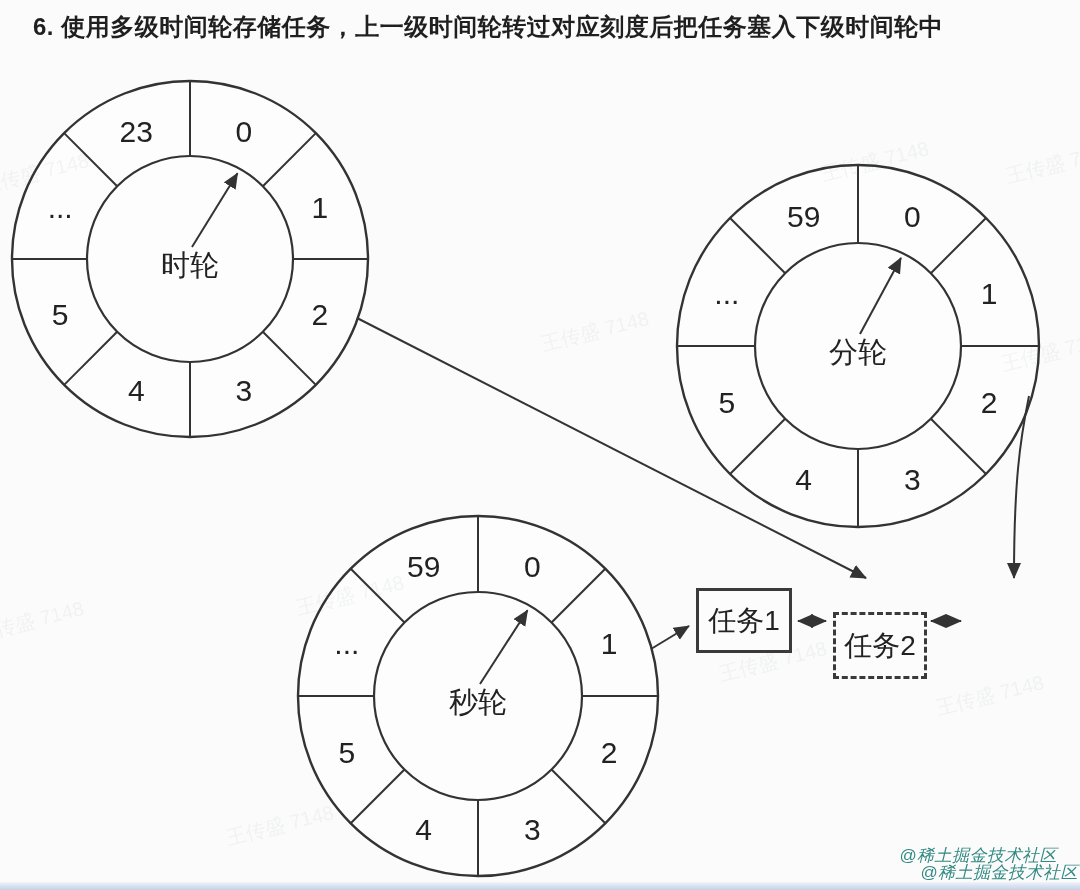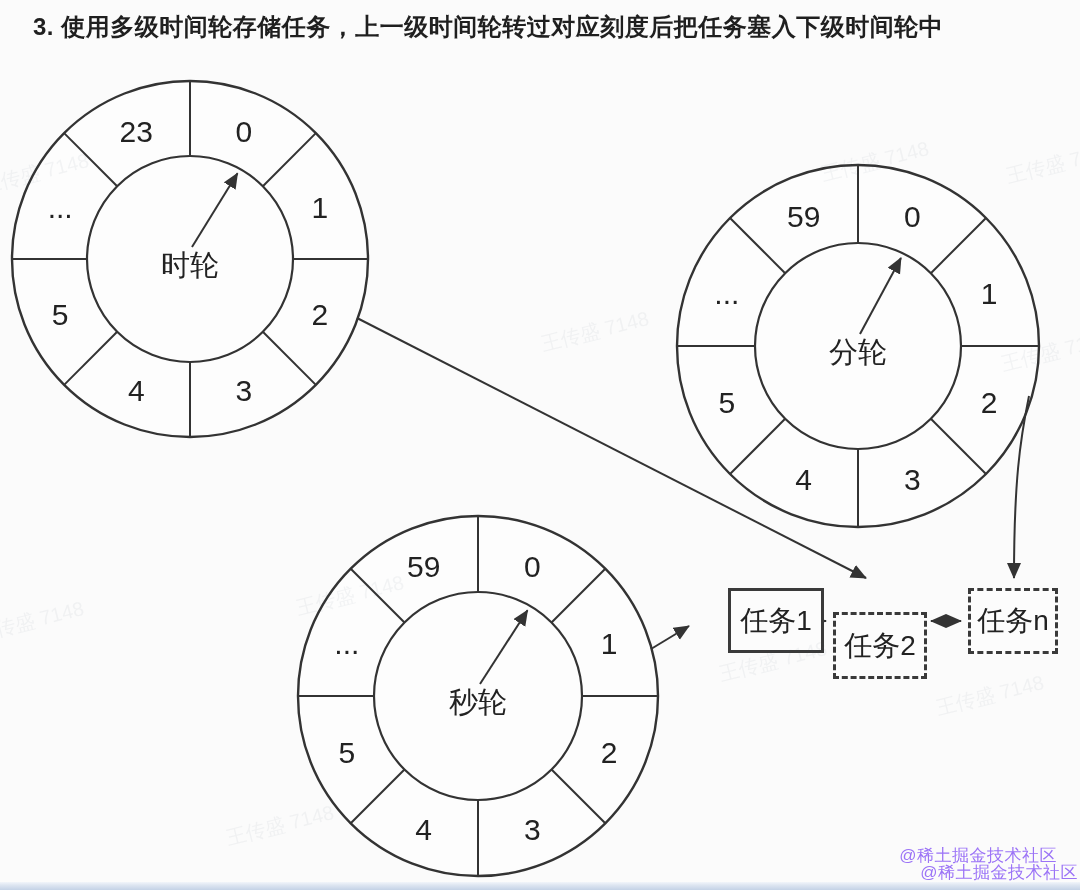--- a/index.html
+++ b/index.html
@@ -13,44 +13,44 @@
     font-size:24px;font-weight:600;color:#1f1f1f;letter-spacing:0.5px;
     white-space:nowrap;
   }
   #diagram-svg{position:absolute;left:0;top:0;}
   .task-box{
     position:absolute;display:flex;align-items:center;justify-content:center;
     font-size:28px;color:#222;background:#fcfcfc;box-sizing:content-box;
   }
   .task-solid{border:3px solid #3a3a3a;}
   .task-dashed{border:3px dashed #3a3a3a;}
-  #task-1{left:728px;top:588px;width:90px;height:59px;}
+  #task-1{left:696px;top:588px;width:90px;height:59px;}
   #task-2{left:833px;top:612px;width:88px;height:61px;}
   #task-3{left:968px;top:588px;width:84px;height:60px;}
   .wm-faint{
     position:absolute;color:#43566b;opacity:0.055;font-size:20px;
     transform:rotate(-14deg);white-space:nowrap;pointer-events:none;
   }
   .wm-community{
-    position:absolute;color:#8b5cf6;font-size:17px;opacity:0.85;
-    white-space:nowrap;letter-spacing:0.5px;
+    position:absolute;color:#0f766e;font-size:17px;opacity:0.85;
+    white-space:nowrap;letter-spacing:0.5px;font-style:italic;
   }
   #wm-line-1{right:23px;top:844px;}
   #wm-line-2{right:2px;top:861px;}
   .bottom-bar{
     position:absolute;left:0;right:0;bottom:0;height:8px;
     background:linear-gradient(#f2f5fa 0%,#dde5f1 40%,#c4d2e6 100%);
   }
 </style>
 </head>
 <body>
 
 <div class="canvas">
 
-  <div class="page-title">3. 使用多级时间轮存储任务，上一级时间轮转过对应刻度后把任务塞入下级时间轮中</div>
+  <div class="page-title">6. 使用多级时间轮存储任务，上一级时间轮转过对应刻度后把任务塞入下级时间轮中</div>
 
   <svg id="diagram-svg" width="1080" height="890" viewBox="0 0 1080 890">
     <defs>
       <marker id="ah-end" markerUnits="userSpaceOnUse" markerWidth="18" markerHeight="16" refX="15" refY="7" orient="auto">
         <path d="M0,0 L16,7 L0,14 Z" fill="#333333"></path>
       </marker>
       <marker id="ah-start" markerUnits="userSpaceOnUse" markerWidth="18" markerHeight="16" refX="1" refY="7" orient="auto">
         <path d="M16,0 L0,7 L16,14 Z" fill="#333333"></path>
       </marker>
     </defs>
@@ -128,23 +128,20 @@
         <line stroke="#333333" stroke-width="2" fill="none" marker-end="url(#ah-end)" marker-start="url(#ah-start)" x1="931" y1="621" x2="961" y2="621"></line>
       </g>
   </svg>
 
   <div id="task-1" class="task-box task-solid">
     <span>任务1</span>
   </div>
   <div id="task-2" class="task-box task-dashed">
     <span>任务2</span>
   </div>
-  <div id="task-3" class="task-box task-dashed">
-    <span>任务n</span>
-  </div>
 
   <div id="faint-watermarks">
       <div class="wm-faint" style="left: -20px; top: 160px;">王传盛 7148</div>
       <div class="wm-faint" style="left: 820px; top: 148px;">王传盛 7148</div>
       <div class="wm-faint" style="left: 1005px; top: 150px;">王传盛 7148</div>
       <div class="wm-faint" style="left: 540px; top: 318px;">王传盛 7148</div>
       <div class="wm-faint" style="left: -25px; top: 608px;">王传盛 7148</div>
       <div class="wm-faint" style="left: 225px; top: 812px;">王传盛 7148</div>
       <div class="wm-faint" style="left: 718px; top: 648px;">王传盛 7148</div>
       <div class="wm-faint" style="left: 935px; top: 682px;">王传盛 7148</div>

